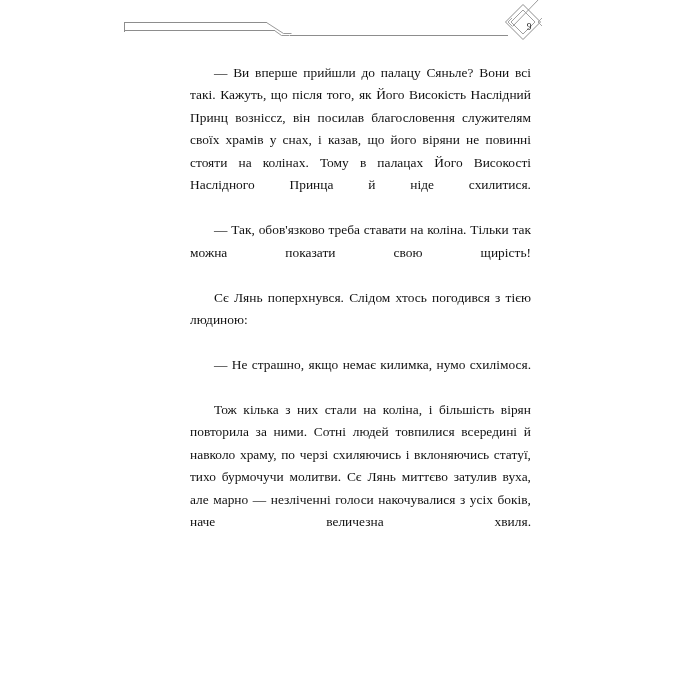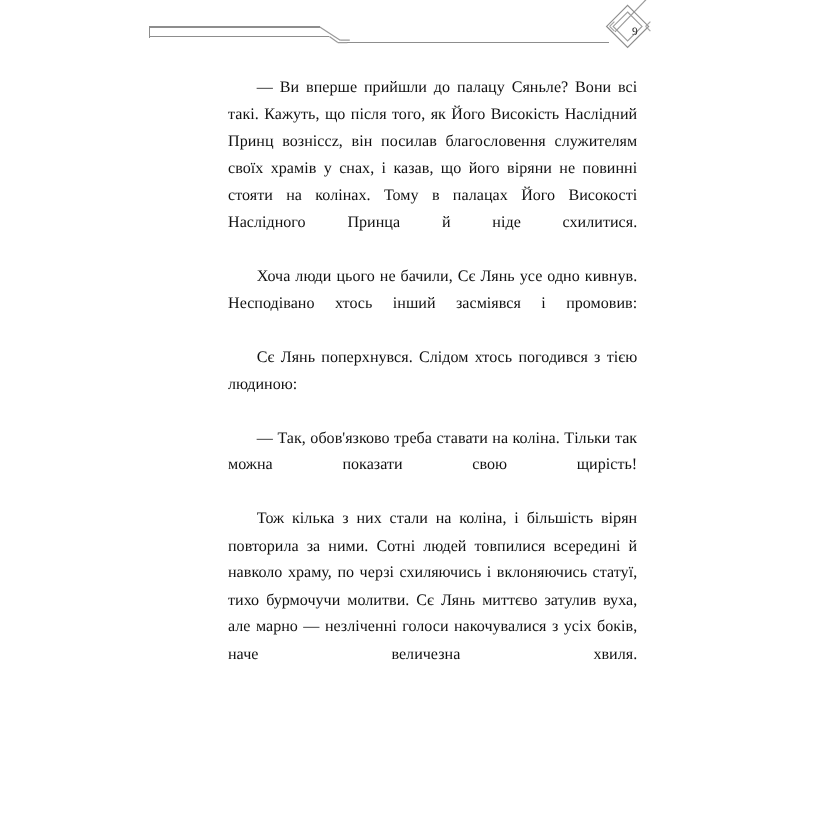--- a/index.html
+++ b/index.html
@@ -120,18 +120,18 @@
     </g>
   </svg>
 
   <div class="folio-number">
     <span>9</span>
   </div>
 </div>
 
 <div class="text-block">
   <p>— Ви вперше прийшли до палацу Сяньле? Вони всі такі. Кажуть, що після того, як Його Високість Наслідний Принц возніссz, він посилав благословення служителям своїх храмів у снах, і казав, що його віряни не повинні стояти на колінах. Тому в палацах Його Високості Наслідного Принца й ніде схилитися.</p>
-  <p>Хоча люди цього не бачили, Сє Лянь усе одно кивнув. Несподівано хтось інший засміявся і промовив:</p>
+  <p>— Так, обов'язково треба ставати на коліна. Тільки так можна показати свою щирість!</p>
   <p>Сє Лянь поперхнувся. Слідом хтось погодився з тією людиною:</p>
-  <p>— Так, обов'язково треба ставати на коліна. Тільки так можна показати свою щирість!</p>
+  <p>— Не страшно, якщо немає килимка, нумо схилімося.</p>
   <p>Тож кілька з них стали на коліна, і більшість вірян повторила за ними. Сотні людей товпилися всередині й навколо храму, по черзі схиляючись і вклоняючись статуї, тихо бурмочучи молитви. Сє Лянь миттєво затулив вуха, але марно — незліченні голоси накочувалися з усіх боків, наче величезна хвиля.</p>
 
 </div>
 
 </body></html>

